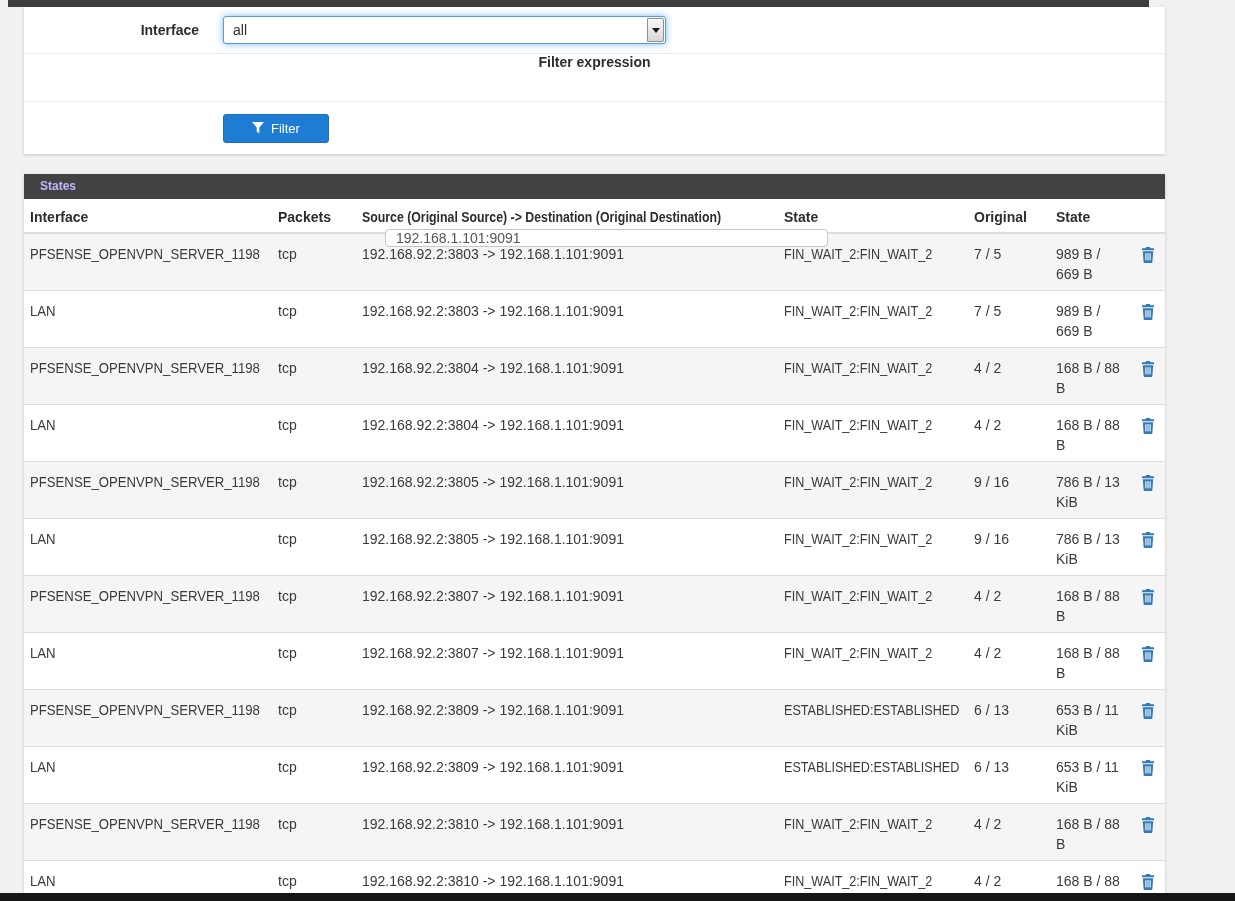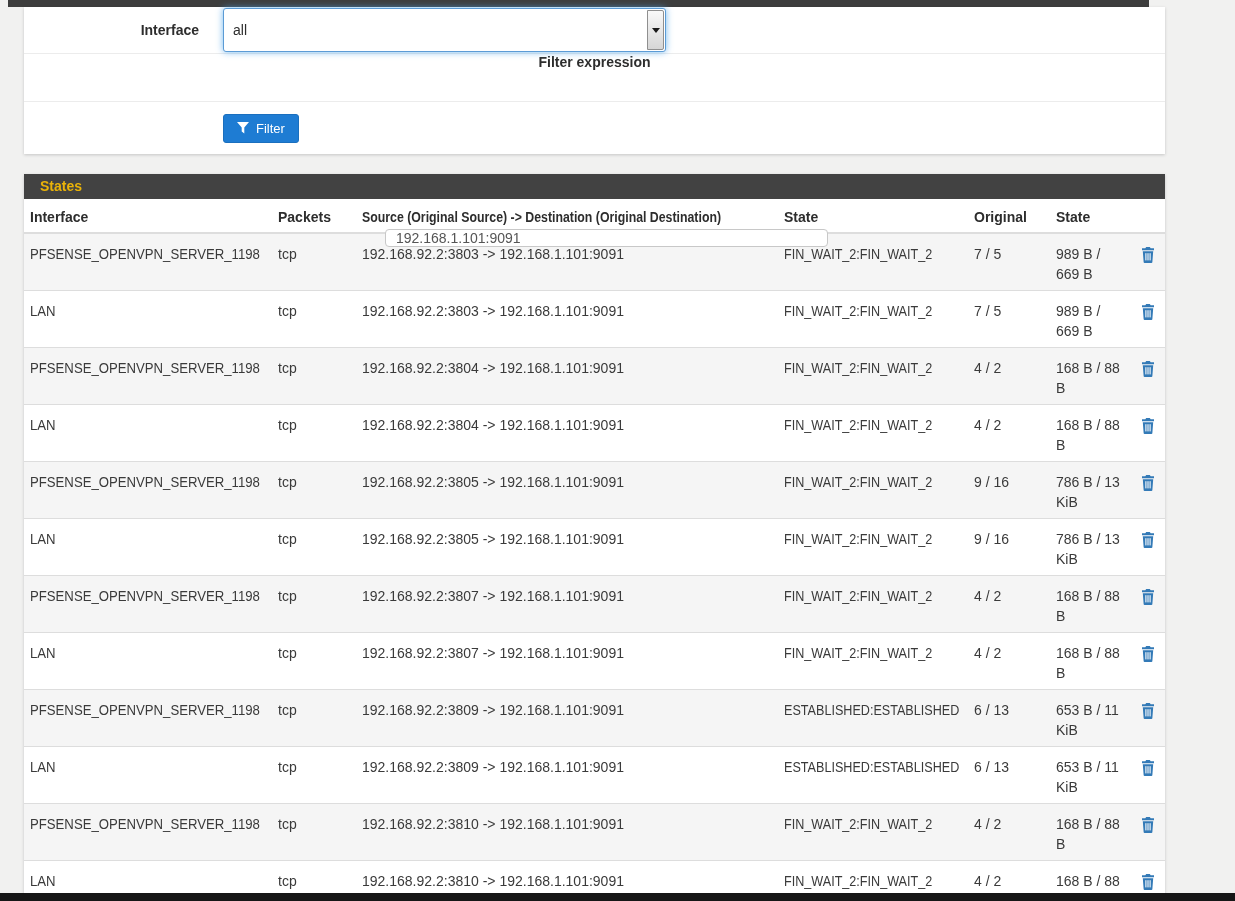--- a/index.html
+++ b/index.html
@@ -17,21 +17,21 @@
     margin-left:24px; width:1141px; background:#fff;
     box-shadow:0 1px 3px rgba(0,0,0,.18);
     box-sizing:border-box;
   }
   
   .form-row { display:flex; align-items:center; height:46px; border-bottom:1px solid #ececec; }
   .form-row.row-expression { height:47px;flex-direction:column; }
   .form-row.button-row { height:52px; border-bottom:none; }
   .control-label { flex:0 0 175px; text-align:right; font-weight:bold; color:#2d2d2d; }
   .select {
-    margin-left:24px; width:443px; height:44px; position:relative;
+    margin-left:24px; width:443px; height:28px; position:relative;
     background:#fff; border:1px solid #5b9bd5; border-radius:3px;
     box-shadow:0 0 7px rgba(82,168,236,.8);
     display:flex; align-items:center; padding:0 24px 0 9px;
     box-sizing:border-box; cursor:pointer;text-align:center;
   }
   .select-value { color:#2d2d2d; }
   .select-btn {
     position:absolute; right:1px; top:1px; bottom:1px; width:17px;
     background:linear-gradient(#f9f9f9,#d6d6d6);
     border:1px solid #8f8f8f; border-radius:0 2px 2px 0;
@@ -43,28 +43,28 @@
     margin-left:24px; width:443px; height:45px;
     border:1px solid #c8c8c8; border-radius:4px;
     padding:0 10px; box-sizing:border-box;
     font-family:"Liberation Sans",sans-serif; font-size:14px; color:#555;
     background:#fff;
   }
   .btn-filter {
     margin-left:199px; height:29px;
     background:#1e7cd3; border:1px solid #1a6fbe; border-radius:3px;
     color:#fff; font-family:"Liberation Sans",sans-serif; font-size:13px;
-    display:inline-flex; align-items:center; gap:7px; padding:0 13px;
+    display:inline-flex; align-items:center; gap:7px; padding:0 28px;
     cursor:pointer;
   }
   
   .states-panel { margin-top:20px; padding-bottom:6px; }
   .panel-heading {
-    background:#424242; color:#eab308;
-    font-size:14px; font-weight:bold;
+    background:#424242; color:#c4b5fd;
+    font-size:12px; font-weight:bold;
     height:25px; line-height:25px; padding-left:16px;
   }
   table.states-table { width:100%; border-collapse:collapse; table-layout:fixed; }
   .states-table th {
     text-align:left; font-weight:bold; color:#2d2d2d;
     padding:8px 6px 6px; height:34px; box-sizing:border-box;
     vertical-align:middle; border-bottom:2px solid #ddd; white-space:nowrap;
   }
   .states-table td {
     padding:10px 6px 6px; height:52px; box-sizing:border-box;

